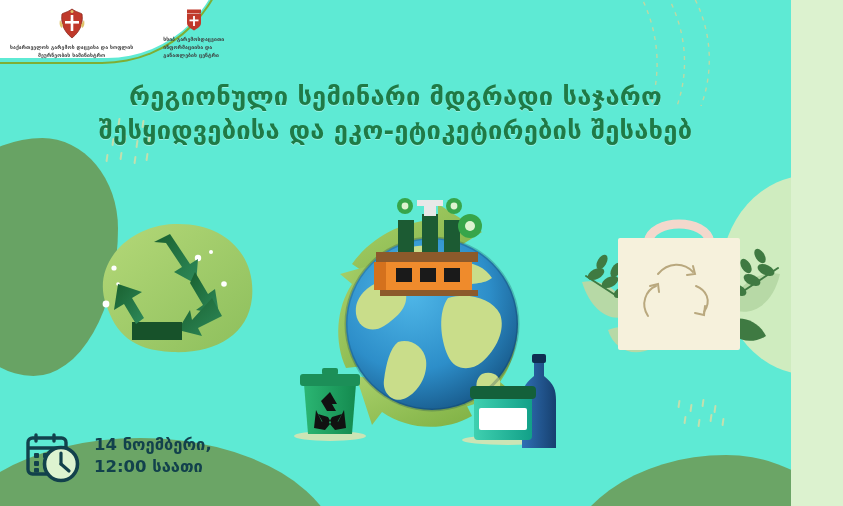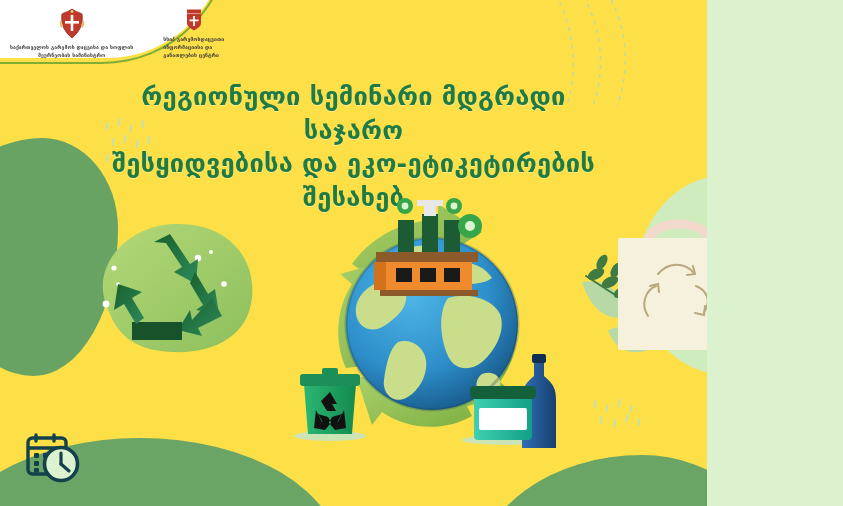--- a/index.html
+++ b/index.html
@@ -1,21 +1,21 @@
 <!DOCTYPE html>
 <html><head>
 <meta charset="utf-8">
 <style>
   html,body{margin:0;padding:0;}
   body{
     width:843px;height:506px;overflow:hidden;
     font-family:"DejaVu Sans","Liberation Sans",sans-serif;
     background:#dcf2cf;
   }
-  #poster{position:relative;width:707px;height:506px;overflow:hidden;background:#fde047;}
+  #poster{position:relative;width:791px;height:506px;overflow:hidden;background:#5eead4;}
 
   
   .bg-layer{position:absolute;inset:0;pointer-events:none;}
 
   .blob-left{
     position:absolute;left:-62px;top:138px;width:180px;height:238px;
     background:#68a364;
     border-radius:58% 42% 47% 53% / 42% 38% 62% 58%;
   }
   .blob-bottom{
@@ -332,15 +332,17 @@
         <rect x="19" y="25" width="5" height="5" rx="1"></rect>
         <rect x="10" y="33" width="5" height="5" rx="1"></rect>
         <rect x="10" y="40" width="5" height="4.5" rx="1"></rect>
       </g>
       <circle cx="37" cy="36" r="16.5" fill="#ddf3d0" stroke="#12414c" stroke-width="3.6"></circle>
       <g stroke="#12414c" stroke-width="3.2" stroke-linecap="round">
         <path d="M37 25 V36"></path>
           <path d="M37 36 L45 43"></path>
       </g>
     </svg>
+    <div class="date-text">14 ნოემბერი,
+12:00 საათი</div>
   </div>
 
 </div>
 
 </body></html>

